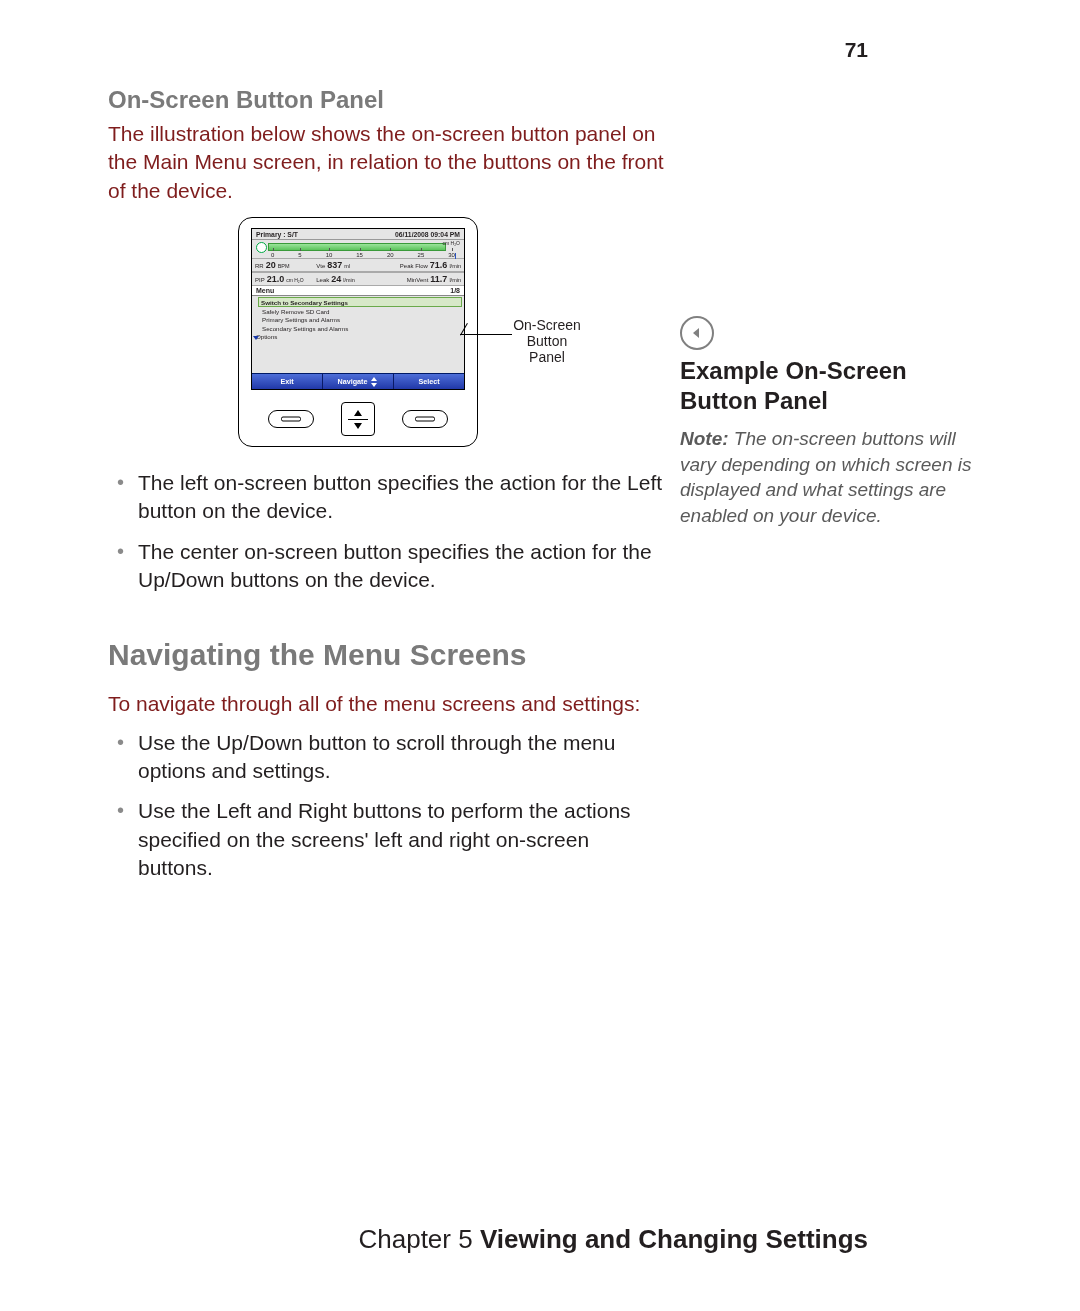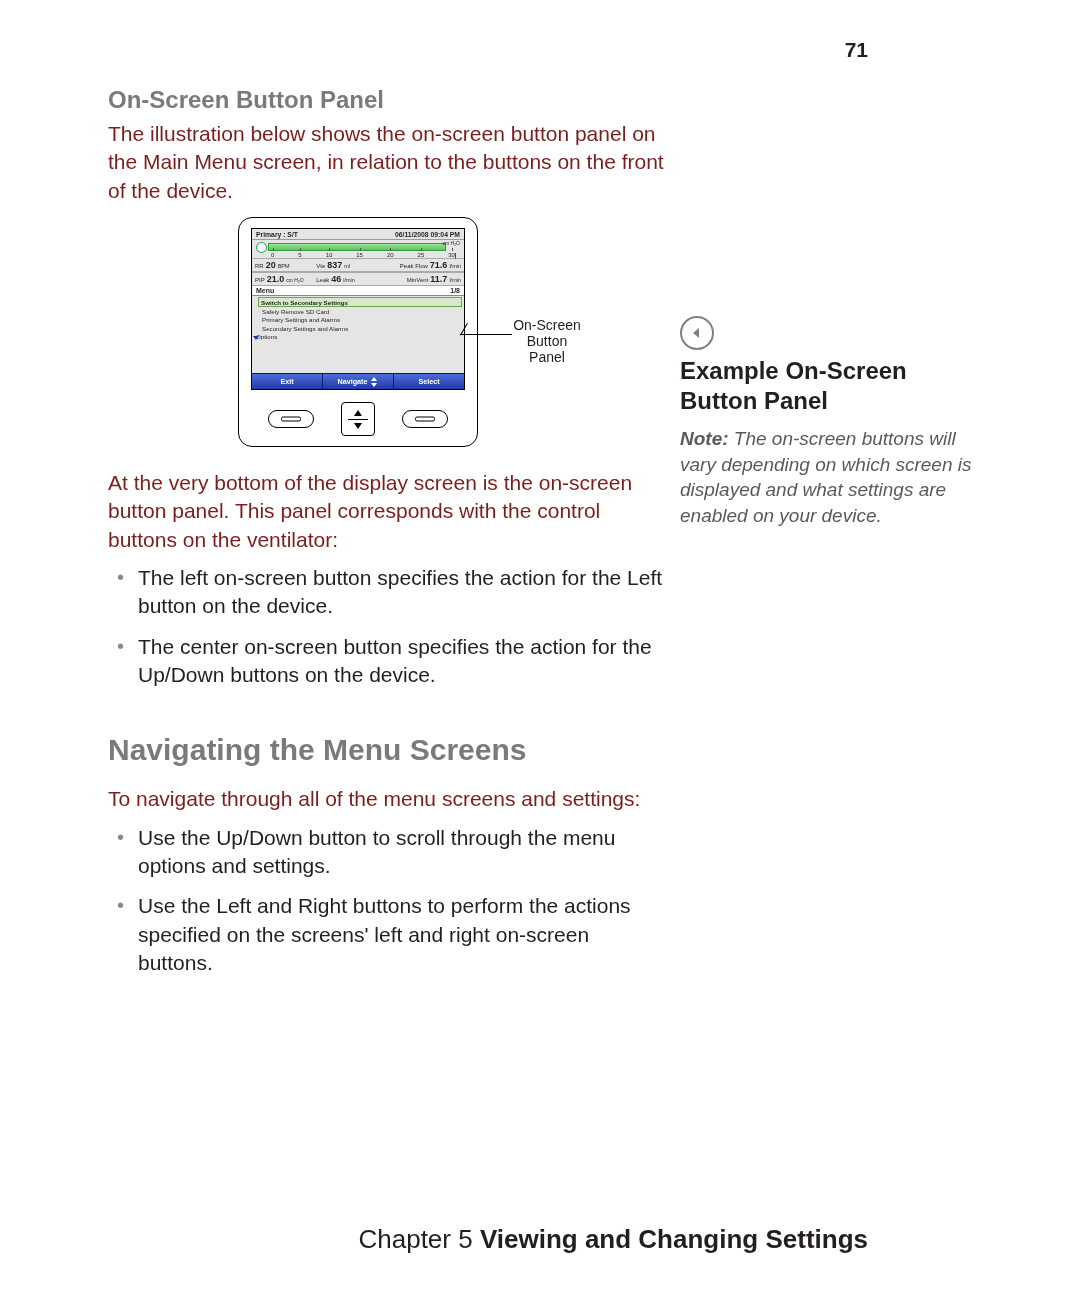--- a/index.html
+++ b/index.html
@@ -332,21 +332,21 @@
               </div>
           </div>
           <div class="stats-row">
             <div class="cell first">
                 <span class="lbl">PIP</span>
                 <span class="v">21.0</span>
                 <span class="lbl2">cm H₂O</span>
               </div>
             <div class="cell mid">
                 <span class="lbl">Leak</span> 
-                <span class="v">46</span>
+                <span class="v">24</span>
                 <span class="u">l/min</span>
               </div>
             <div class="cell last">
                 <span class="lbl">MinVent</span> 
                 <span class="v">11.7</span>
                 <span class="u">l/min</span>
               </div>
           </div>
           <div class="menu-hdr">
             <span>Menu</span>
@@ -384,21 +384,20 @@
               <span class="hline"></span>
               <span class="tri dn"></span>
           </div>
           <div class="pill"></div>
         </div>
       </div>
       <div class="leader"></div>
       <div class="callout">On-Screen Button Panel</div>
     </div>
 
-    <p class="body">At the very bottom of the display screen is the on-screen button panel. This panel corresponds with the control buttons on the ventilator:</p>
     <ul class="bullets">
       <li>The left on-screen button specifies the action for the Left button on the device.</li>
       <li>The center on-screen button specifies the action for the Up/Down buttons on the device.</li>
     </ul>
 
     <div class="h2">Navigating the Menu Screens</div>
     <p class="body">To navigate through all of the menu screens and settings:</p>
     <ul class="bullets">
       <li>Use the Up/Down button to scroll through the menu options and settings.</li>
       <li>Use the Left and Right buttons to perform the actions specified on the screens' left and right on-screen buttons.</li>

